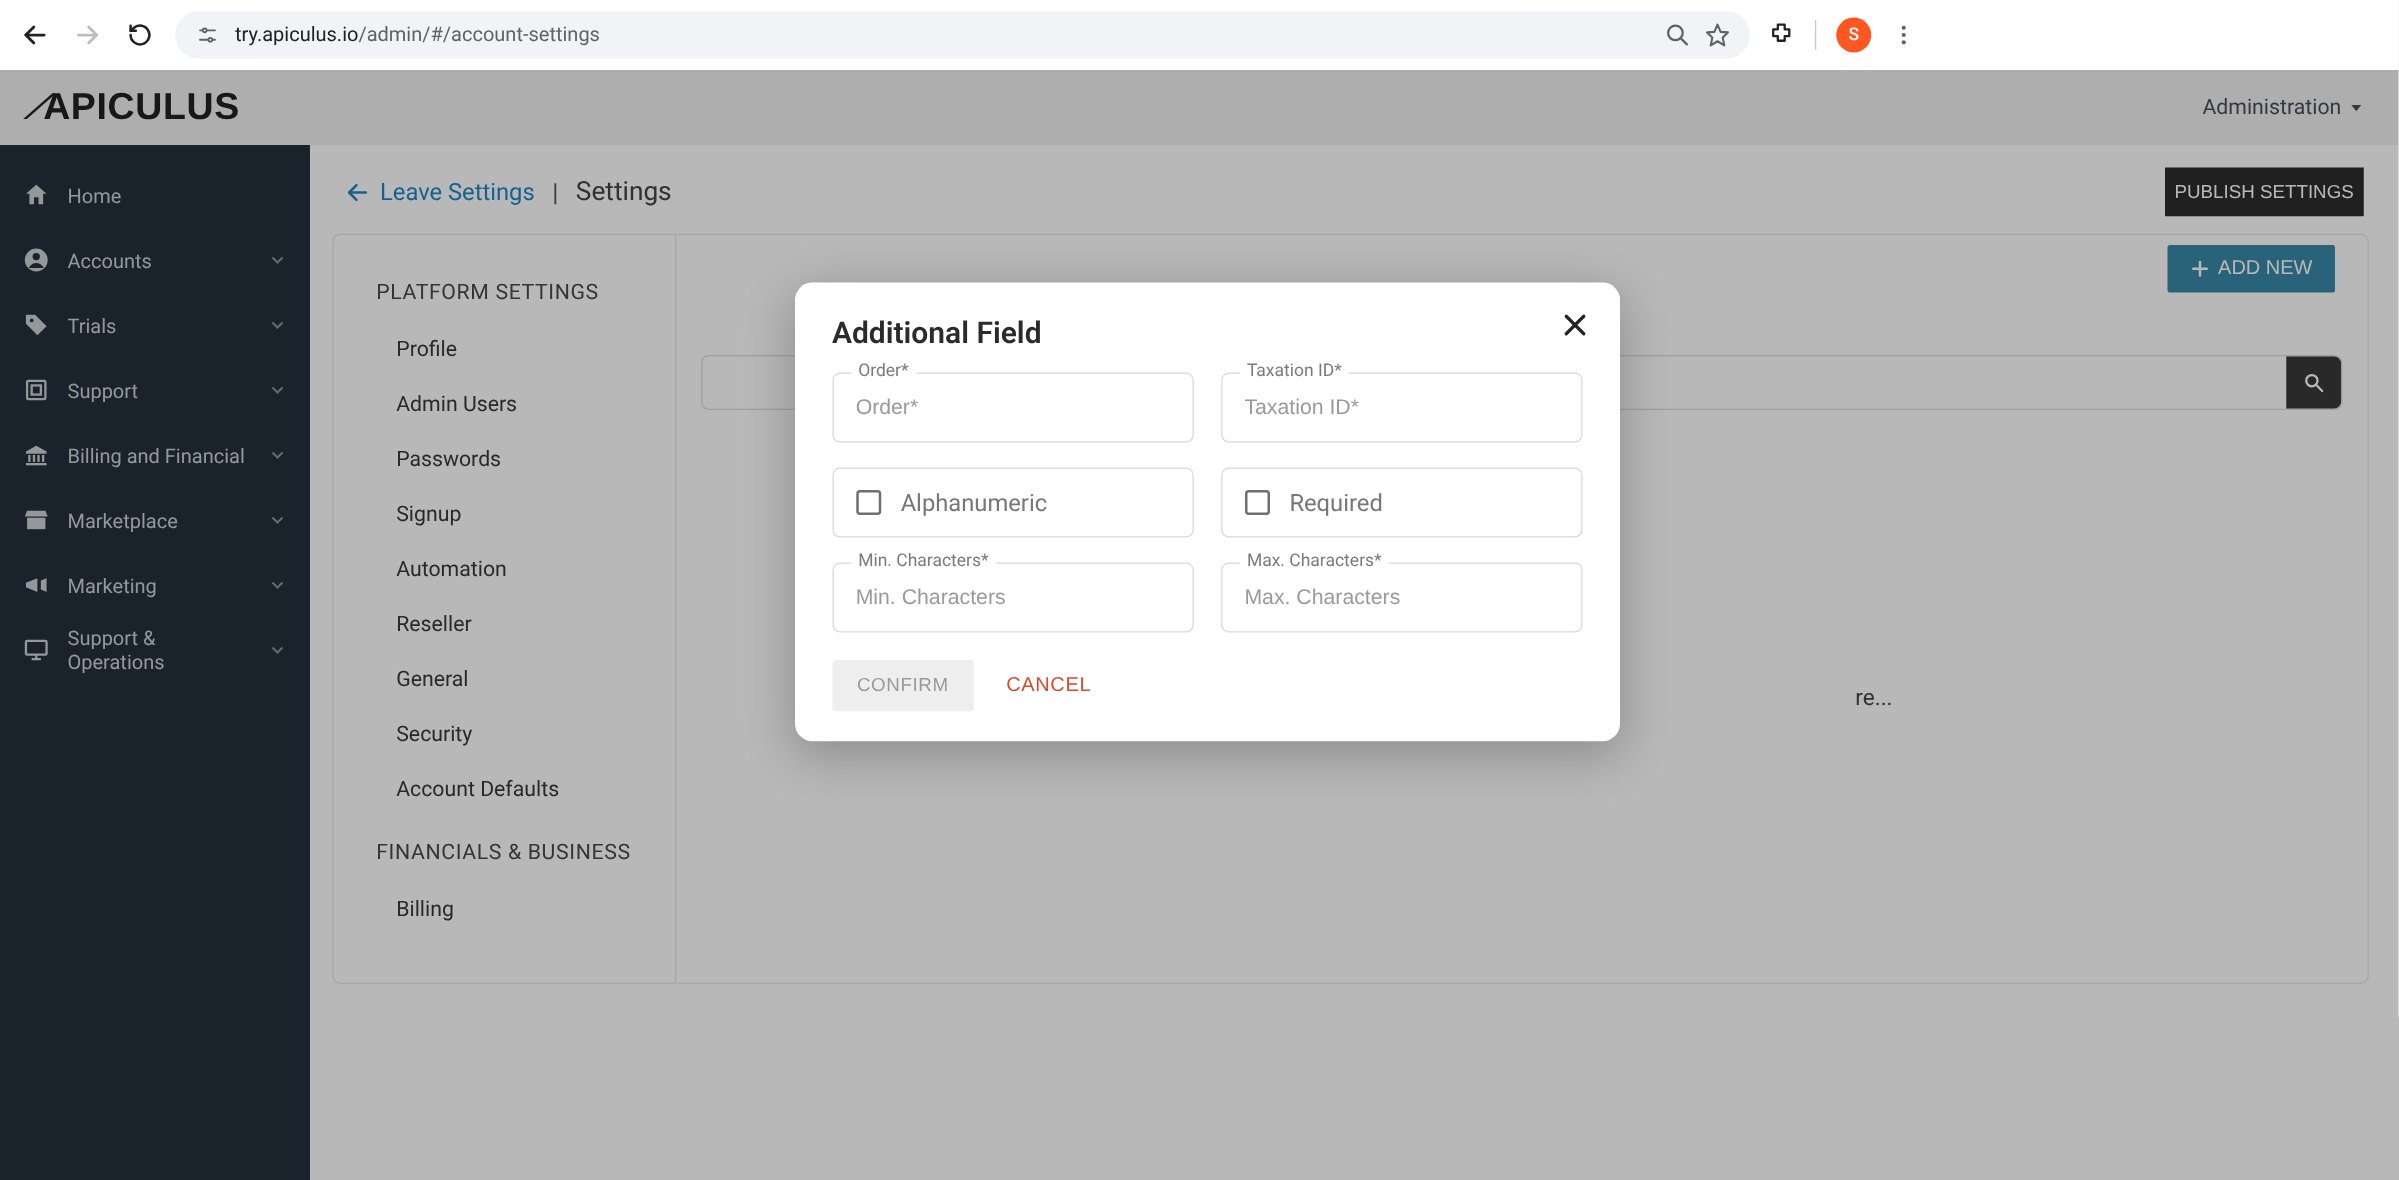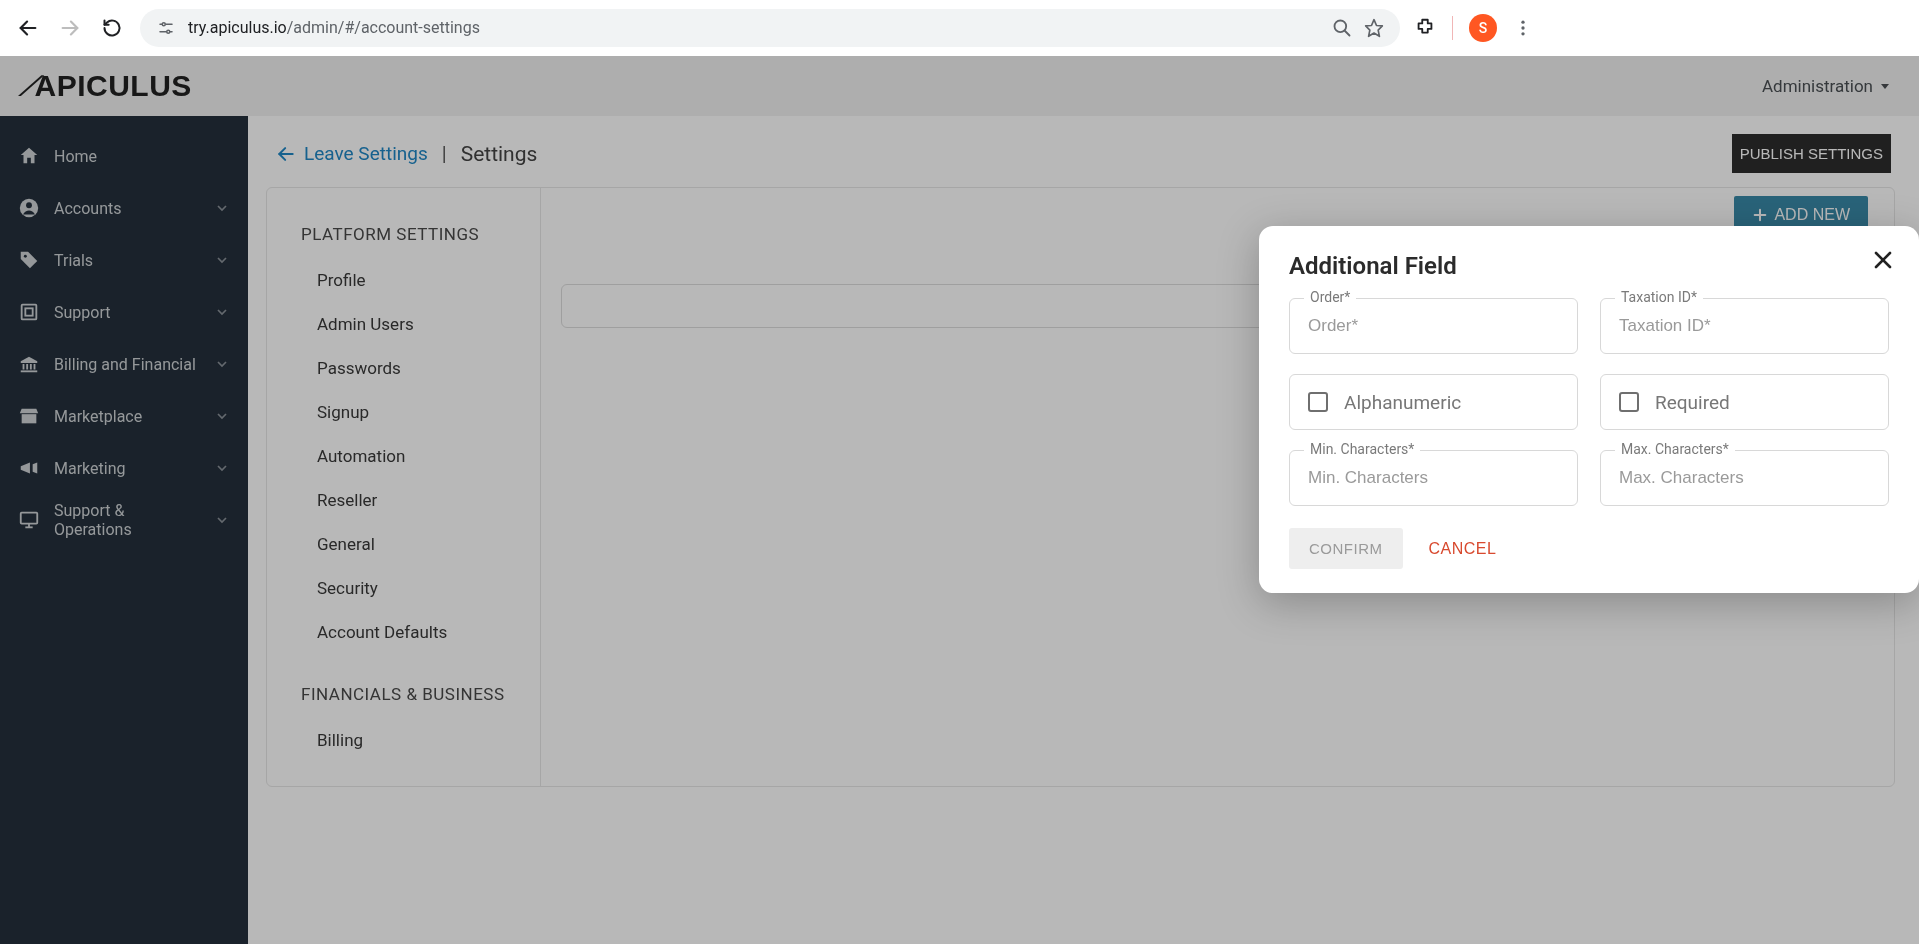--- a/index.html
+++ b/index.html
@@ -165,21 +165,21 @@
   .dim {
     position: absolute; inset: 0;
     background: rgba(0,0,0,0.28);
     z-index: 5;
   }
 
   
   .modal-wrap {
     position: absolute; inset: 0;
     z-index: 10;
-    display: flex; align-items: flex-start; justify-content: flex-end; margin-left: 12px;
+    display: flex; align-items: flex-start; justify-content: center; margin-left: 12px;
   }
   .modal {
     margin-top: 170px;
     width: 660px;
     background: #fff;
     border-radius: 14px;
     padding: 26px 30px 24px 30px;
     box-shadow: 0 10px 40px rgba(0,0,0,0.25);
     position: relative;
   }
@@ -438,21 +438,21 @@
           <div class="section-title">PLATFORM SETTINGS</div>
           <div class="item">Profile</div>
           <div class="item">Admin Users</div>
           <div class="item">Passwords</div>
           <div class="item">Signup</div>
           <div class="item">Automation</div>
           <div class="item">Reseller</div>
           <div class="item">General</div>
           <div class="item">Security</div>
           <div class="item">Account Defaults</div>
-          <div class="section-title" style="margin-top:22px">FINANCIALS &amp; BUSINESS</div>
+          <div class="section-title" style="margin-top:10px">FINANCIALS &amp; BUSINESS</div>
           <div class="item">Billing</div>
         </div>
 
         <div class="settings-pane">
           <button class="add-new-btn">
             <svg width="16" height="16" viewBox="0 0 24 24" fill="none" stroke="currentColor" stroke-width="3" stroke-linecap="round">
                 <line x1="12" y1="4" x2="12" y2="20"></line>
                 <line x1="4" y1="12" x2="20" y2="12"></line>
               </svg>
             <span>ADD NEW</span>

